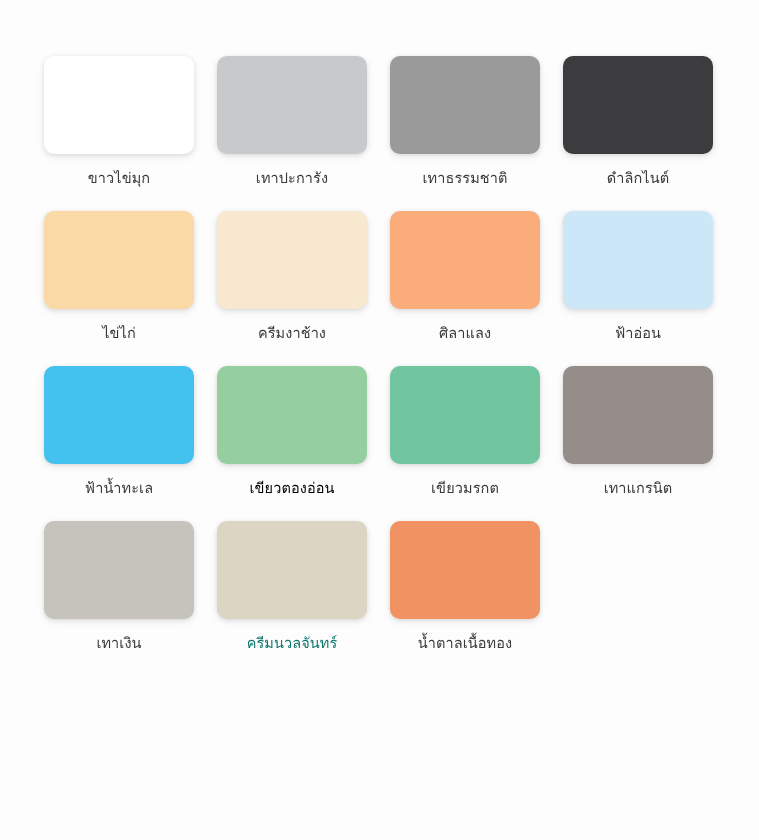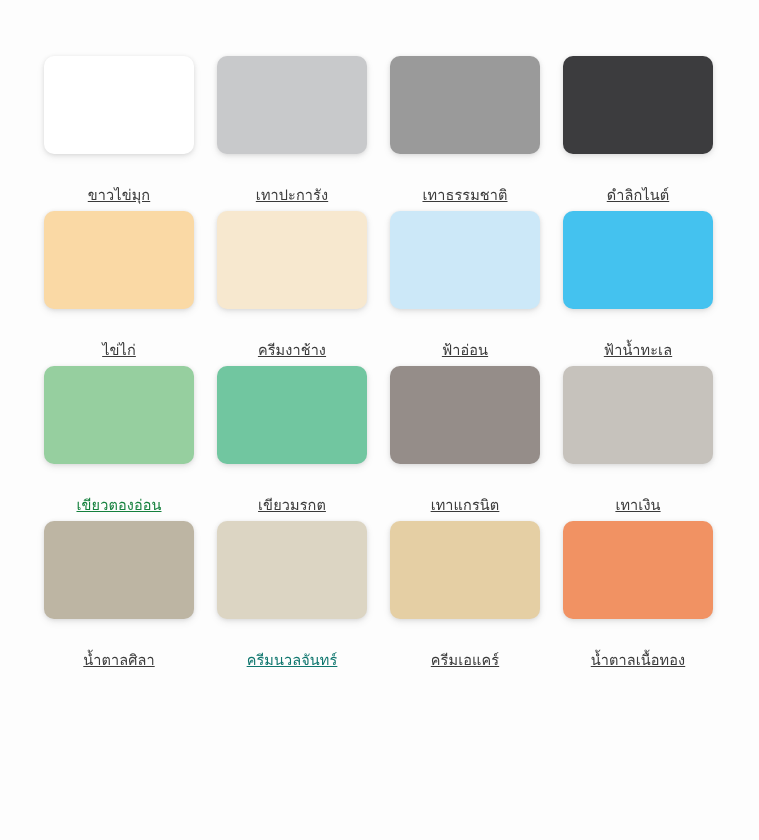--- a/index.html
+++ b/index.html
@@ -39,28 +39,27 @@
 
   .swatch-chip {
     width: 150px;
     height: 98px;
     border-radius: 10px;
     box-shadow: 0 1px 4px rgba(0,0,0,0.10),
                 0 3px 9px rgba(0,0,0,0.07);
   }
 
   .swatch-label {
-    margin-top: 32px;
+    margin-top: 15px;
     font-size: 14.5px;
     line-height: 1.35;
     color: #3a3a3a;
     text-align: left;
     letter-spacing: 0.1px;
     white-space: nowrap;
-    text-decoration: underline;
   }
 </style>
 </head>
 <body style="background: rgb(253, 253, 253);">
 
 <div id="palette-page">
   <div class="swatch-grid">
       <div class="swatch-card">
         <div class="swatch-chip" style="background: rgb(255, 255, 255);"></div>
         <div class="swatch-label" style="color: rgb(58, 58, 58);">ขาวไข่มุก</div>
@@ -79,53 +78,49 @@
       </div>
       <div class="swatch-card">
         <div class="swatch-chip" style="background: rgb(250, 217, 165);"></div>
         <div class="swatch-label" style="color: rgb(58, 58, 58);">ไข่ไก่</div>
       </div>
       <div class="swatch-card">
         <div class="swatch-chip" style="background: rgb(247, 232, 207);"></div>
         <div class="swatch-label" style="color: rgb(58, 58, 58);">ครีมงาช้าง</div>
       </div>
       <div class="swatch-card">
+        <div class="swatch-chip" style="background: rgb(250, 172, 123);"></div>
+        <div class="swatch-label" style="color: rgb(58, 58, 58);">ศิลาแลง</div>
+      </div>
+      <div class="swatch-card">
         <div class="swatch-chip" style="background: rgb(204, 232, 248);"></div>
         <div class="swatch-label" style="color: rgb(58, 58, 58);">ฟ้าอ่อน</div>
       </div>
       <div class="swatch-card">
         <div class="swatch-chip" style="background: rgb(68, 194, 239);"></div>
         <div class="swatch-label" style="color: rgb(58, 58, 58);">ฟ้าน้ำทะเล</div>
       </div>
       <div class="swatch-card">
         <div class="swatch-chip" style="background: rgb(150, 207, 159);"></div>
-        <div class="swatch-label" style="color: #15803d;">เขียวตองอ่อน</div>
+        <div class="swatch-label" style="color: #000000;">เขียวตองอ่อน</div>
       </div>
       <div class="swatch-card">
         <div class="swatch-chip" style="background: rgb(113, 198, 160);"></div>
         <div class="swatch-label" style="color: rgb(58, 58, 58);">เขียวมรกต</div>
       </div>
       <div class="swatch-card">
         <div class="swatch-chip" style="background: rgb(149, 141, 137);"></div>
         <div class="swatch-label" style="color: rgb(58, 58, 58);">เทาแกรนิต</div>
       </div>
       <div class="swatch-card">
         <div class="swatch-chip" style="background: rgb(198, 194, 188);"></div>
         <div class="swatch-label" style="color: rgb(58, 58, 58);">เทาเงิน</div>
       </div>
       <div class="swatch-card">
-        <div class="swatch-chip" style="background: rgb(189, 181, 163);"></div>
-        <div class="swatch-label" style="color: rgb(58, 58, 58);">น้ำตาลศิลา</div>
-      </div>
-      <div class="swatch-card">
         <div class="swatch-chip" style="background: rgb(220, 213, 195);"></div>
         <div class="swatch-label" style="color: #0f766e;">ครีมนวลจันทร์</div>
-      </div>
-      <div class="swatch-card">
-        <div class="swatch-chip" style="background: rgb(229, 207, 164);"></div>
-        <div class="swatch-label" style="color: rgb(58, 58, 58);">ครีมเอแคร์</div>
       </div>
       <div class="swatch-card">
         <div class="swatch-chip" style="background: rgb(241, 146, 99);"></div>
         <div class="swatch-label" style="color: rgb(58, 58, 58);">น้ำตาลเนื้อทอง</div>
       </div>
     </div>
 </div>
 
 </body></html>

